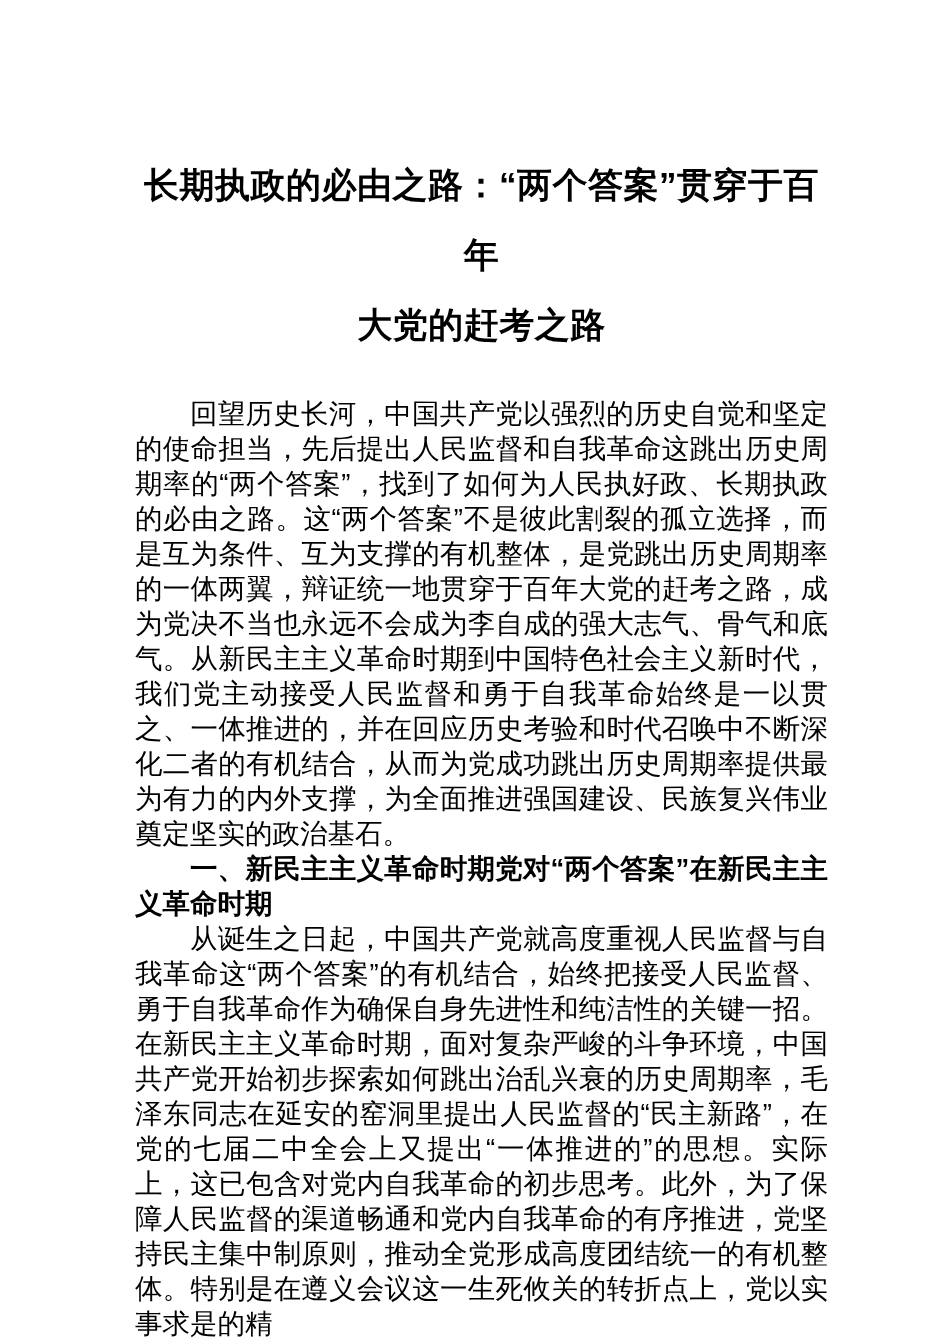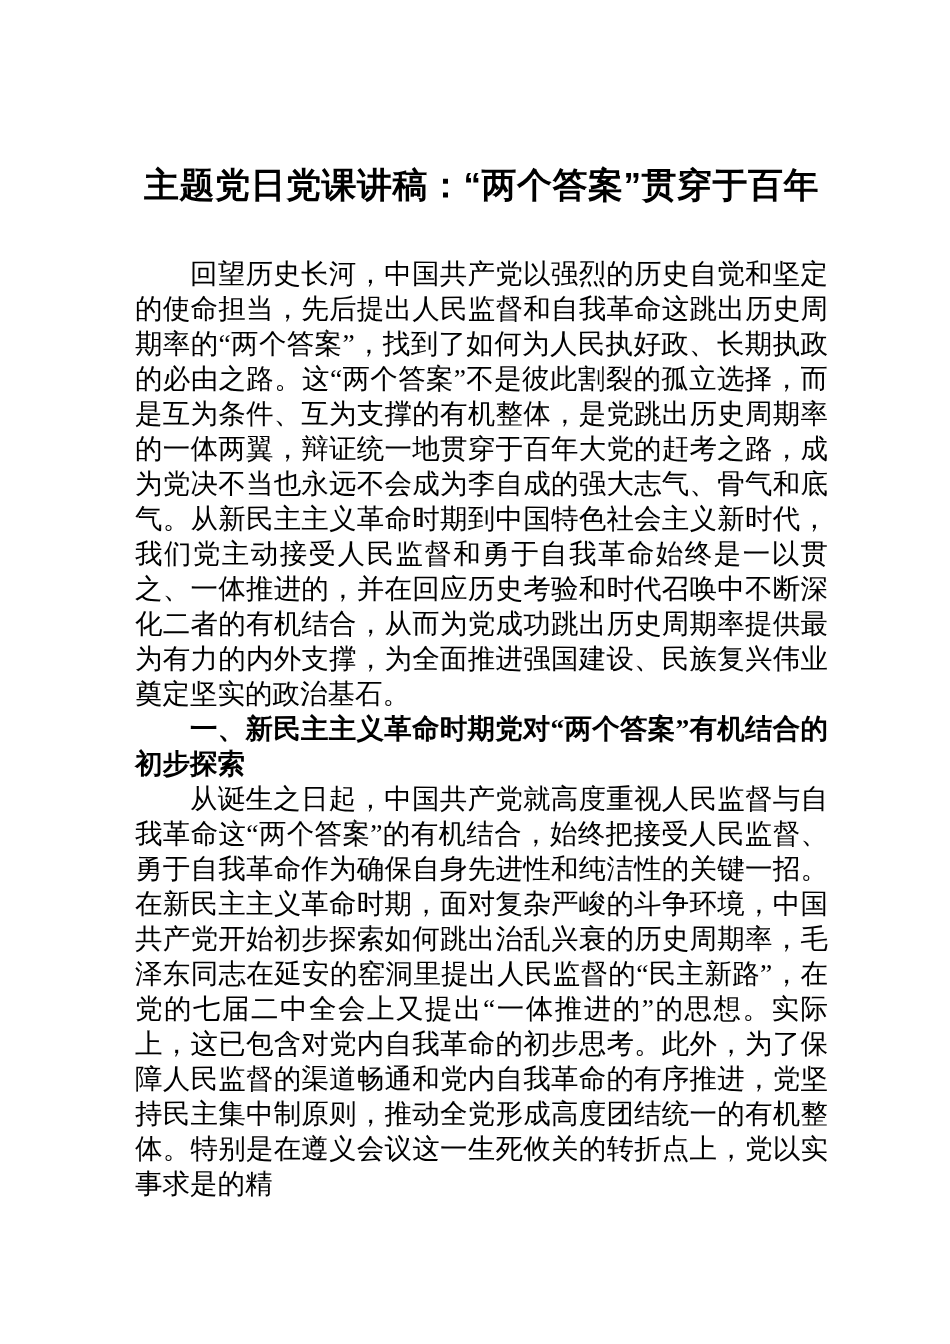--- a/index.html
+++ b/index.html
@@ -33,34 +33,34 @@
   .doc-body {
     margin-top: 36px;
   }
   .doc-body p {
     font-size: 27.5px;
     line-height: 35px;
     text-align: justify;
     text-justify: inter-character;
     text-indent: 2em;
     word-break: break-all;
-    font-family: Liberation Serif, serif;
   }
   .doc-body p.heading {
     font-weight: bold;
   }
 </style>
 </head>
 <body>
 
 <div class="page">
 
   <div class="doc-title">
-    <div>主题党日党课讲稿：“两个答案”贯穿于百年</div>
+    <div>长期执政的必由之路：“两个答案”贯穿于百年</div>
+    <div>大党的赶考之路</div>
   </div>
 
   <div class="doc-body">
     <p>回望历史长河，中国共产党以强烈的历史自觉和坚定的使命担当，先后提出人民监督和自我革命这跳出历史周期率的“两个答案”，找到了如何为人民执好政、长期执政的必由之路。这“两个答案”不是彼此割裂的孤立选择，而是互为条件、互为支撑的有机整体，是党跳出历史周期率的一体两翼，辩证统一地贯穿于百年大党的赶考之路，成为党决不当也永远不会成为李自成的强大志气、骨气和底气。从新民主主义革命时期到中国特色社会主义新时代，我们党主动接受人民监督和勇于自我革命始终是一以贯之、一体推进的，并在回应历史考验和时代召唤中不断深化二者的有机结合，从而为党成功跳出历史周期率提供最为有力的内外支撑，为全面推进强国建设、民族复兴伟业奠定坚实的政治基石。</p>
-    <p class="heading">一、新民主主义革命时期党对“两个答案”有机结合的初步探索</p>
+    <p class="heading">一、新民主主义革命时期党对“两个答案”在新民主主义革命时期</p>
     <p>从诞生之日起，中国共产党就高度重视人民监督与自我革命这“两个答案”的有机结合，始终把接受人民监督、勇于自我革命作为确保自身先进性和纯洁性的关键一招。在新民主主义革命时期，面对复杂严峻的斗争环境，中国共产党开始初步探索如何跳出治乱兴衰的历史周期率，毛泽东同志在延安的窑洞里提出人民监督的“民主新路”，在党的七届二中全会上又提出“一体推进的”的思想。实际上，这已包含对党内自我革命的初步思考。此外，为了保障人民监督的渠道畅通和党内自我革命的有序推进，党坚持民主集中制原则，推动全党形成高度团结统一的有机整体。特别是在遵义会议这一生死攸关的转折点上，党以实事求是的精</p>
   </div>
 
 </div>
 
 </body></html>

